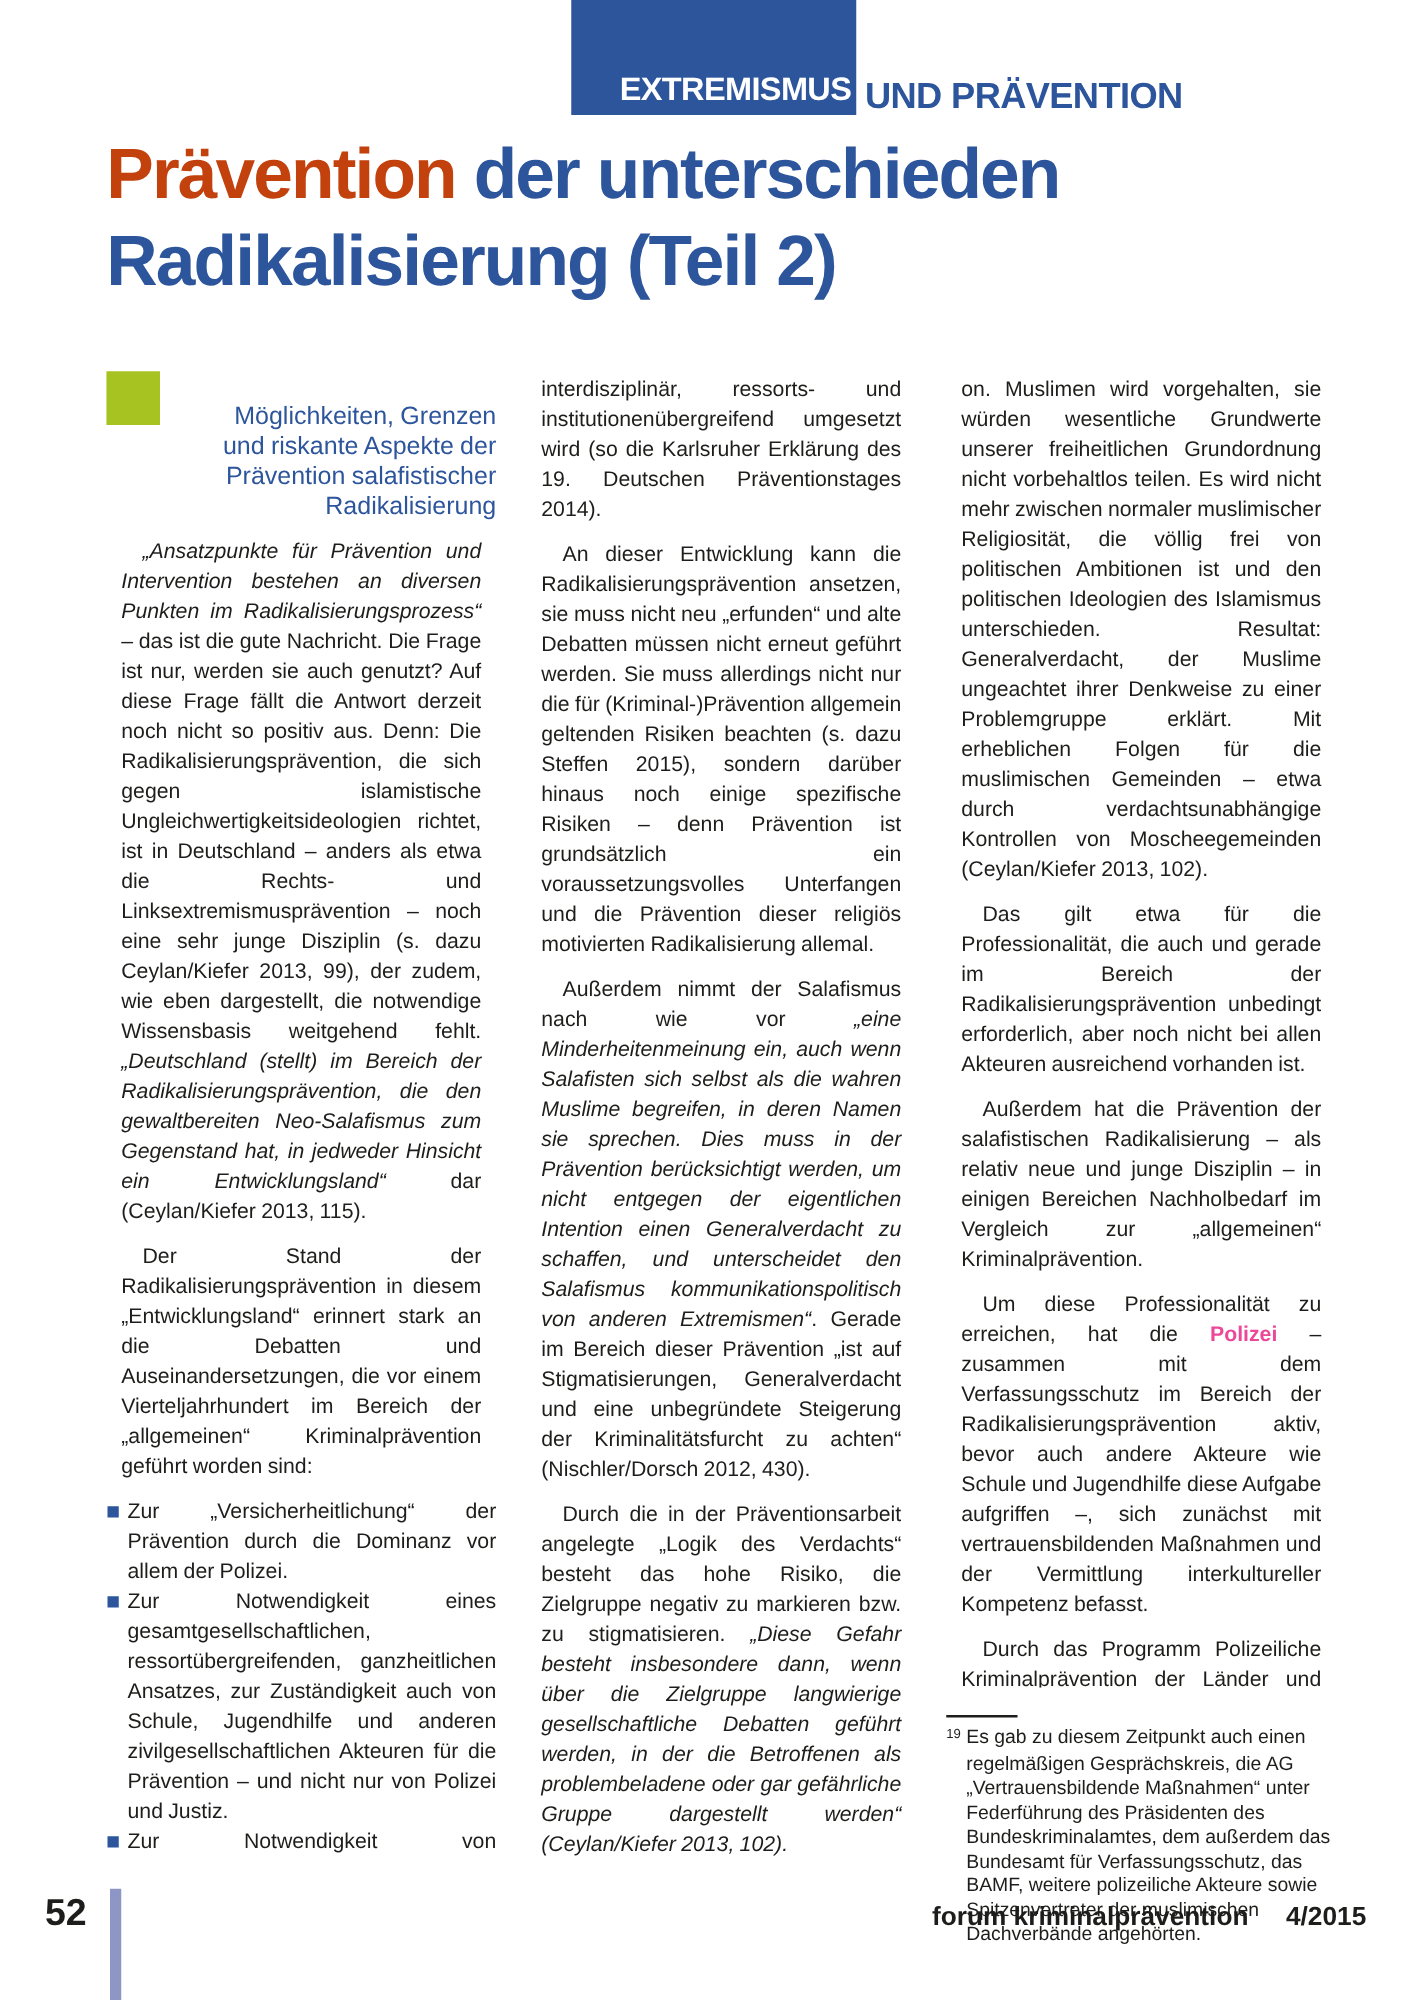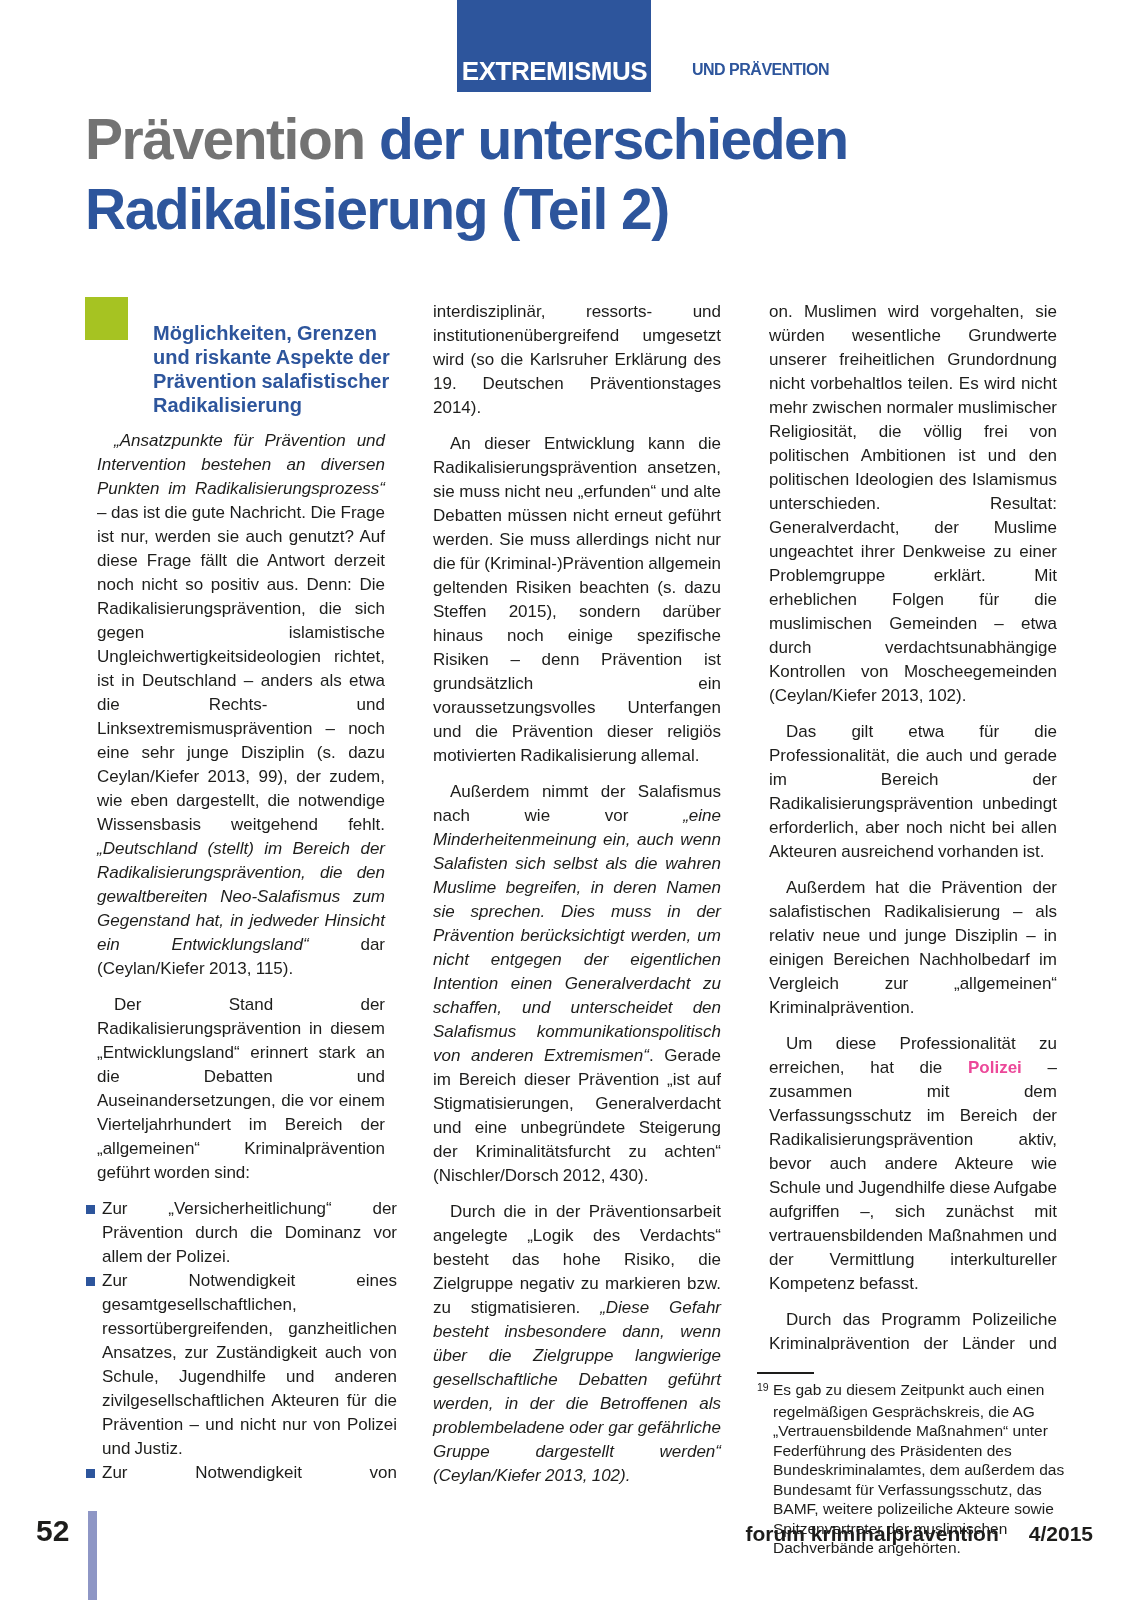--- a/index.html
+++ b/index.html
@@ -7,40 +7,40 @@
     position:relative;
     width:1132px;height:1600px;
     margin:0 auto;
     background:#ffffff;
     overflow:hidden;
     font-family:"Liberation Sans", sans-serif;
     color:#1d1d1b;
   }
   
   .kicker-box{
-    position:absolute;left:457px;top:0;width:194px;height:92px;
+    position:absolute;left:457px;top:0;width:228px;height:92px;
     background:#2d559c;
   }
   .kicker-highlight{
     position:absolute;right:4px;bottom:5px;
     color:#ffffff;font-weight:bold;font-size:26px;letter-spacing:-0.5px;
     white-space:nowrap;
   }
   .kicker-rest{
     position:absolute;left:692px;top:61px;
-    color:#2d559c;font-weight:bold;font-size:16px;letter-spacing:-0.5px;
+    color:#2d559c;font-weight:bold;font-size:29px;letter-spacing:-0.5px;
     white-space:nowrap;
   }
   
   .title{
     position:absolute;left:85px;top:104px;width:1010px;
     font-size:57px;line-height:70px;font-weight:bold;
     letter-spacing:-1.5px;color:#2d559c;margin:0;
   }
-  .title .hl{color:#737373;}
+  .title .hl{color:#c2410c;}
   
   .col{
     position:absolute;width:312px;
     font-size:17px;line-height:24px;
     text-align:justify;
     overflow:hidden;
     word-spacing:-0.5px;
     hyphens:auto;
   }
   .col1{left:85px;top:295px;height:1192px;}
@@ -48,22 +48,22 @@
   .col3{left:757px;top:288px;height:1062px;}
   .col p{margin:12px;}
   .ind{text-indent:17px;}
   .it{font-style:italic;}
   .link{color:#ec4899;font-weight:bold;}
   
   .sec-head{position:relative;margin:0 0 10px 0;min-height:95px;}
   .green-square{position:absolute;left:0;top:2px;width:43px;height:43px;background:#a6c322;}
   .sec-head-text{
     margin-left:68px;padding-top:26px;
-    font-size:20px;line-height:24px;font-weight:bold;color:#2d559c;
-    text-align:left;text-indent:0;
+    font-size:20px;line-height:24px;font-weight:normal;color:#2d559c;
+    text-align:right;text-indent:0;
   }
   
   ul.bullets{list-style:none;margin:0;padding:0;}
   ul.bullets li{position:relative;padding-left:17px;margin:0;}
   ul.bullets li::before{
     content:"";position:absolute;left:1px;top:8px;width:9px;height:9px;background:#2d559c;
   }
   
   .footnote{
     position:absolute;left:757px;top:1372px;width:316px;

